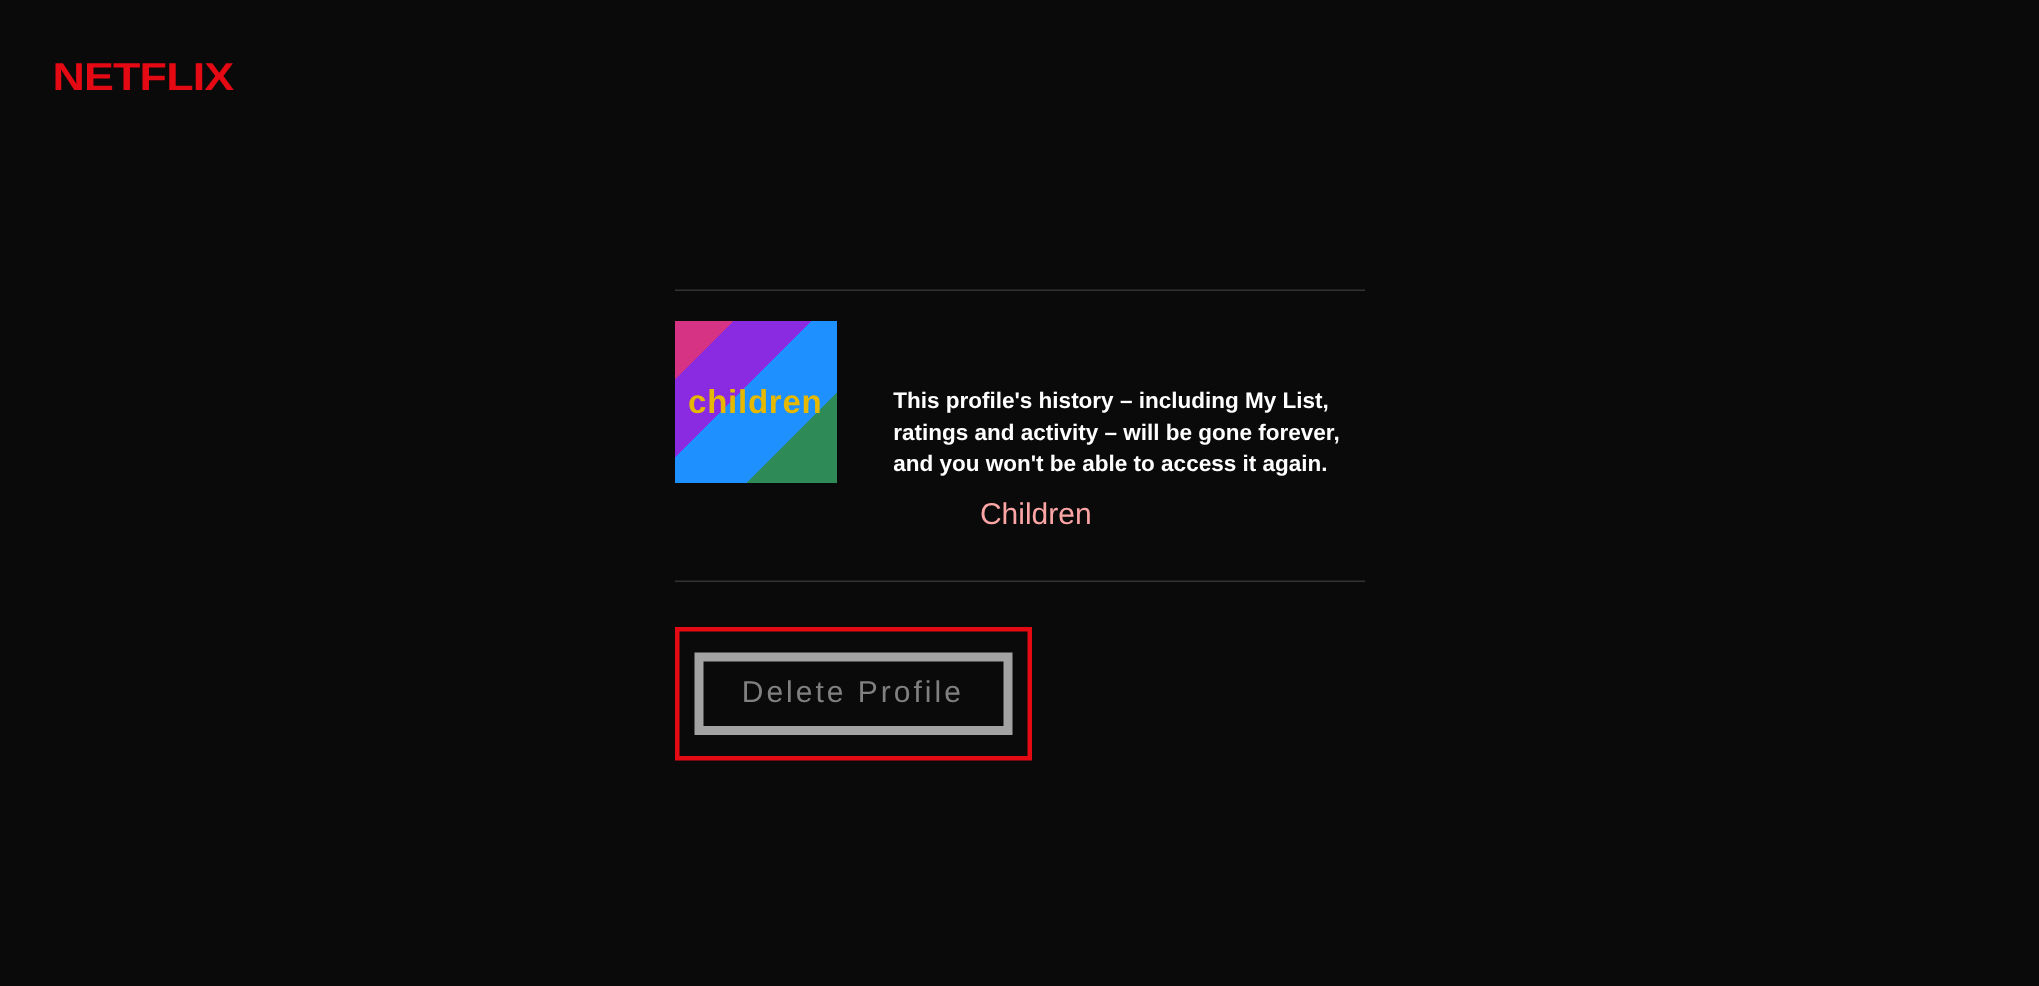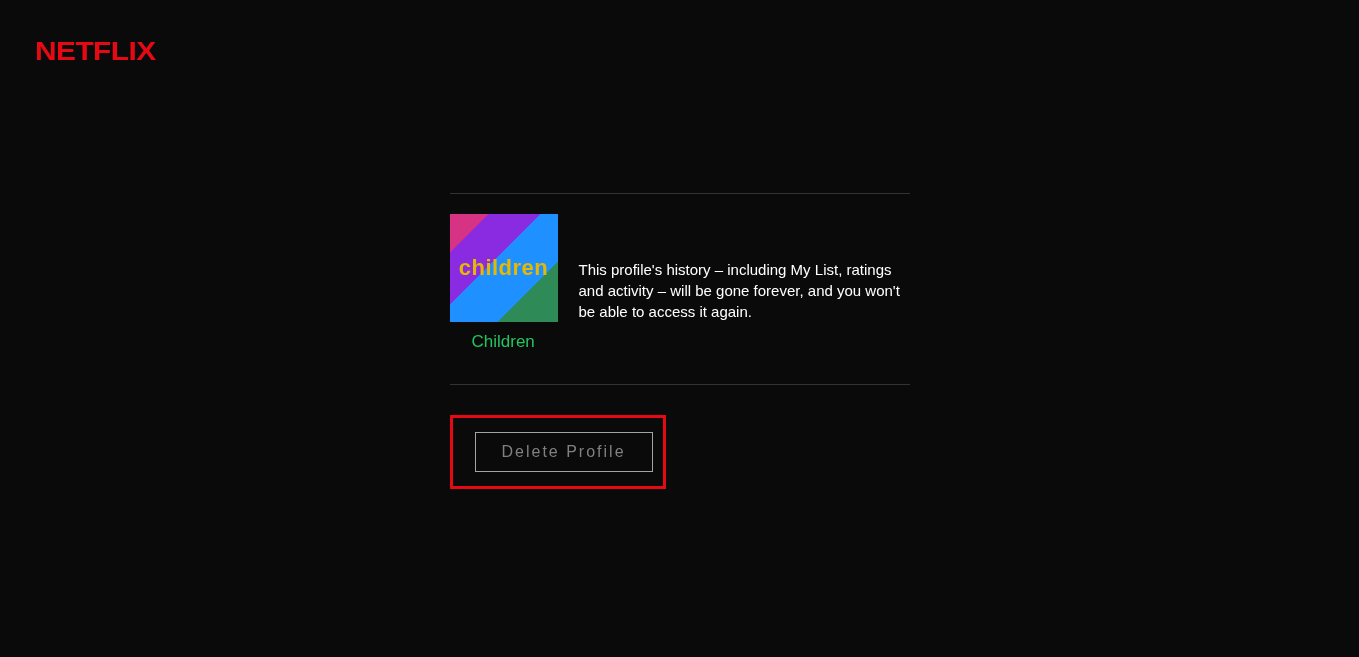--- a/index.html
+++ b/index.html
@@ -44,23 +44,24 @@
     }
     
     .divider {
       height: 1px;
       background-color: #333;
       margin-bottom: 20px;
     }
     
     .profile-row {
       display: flex;
-      align-items: flex-end;
-      gap: 21px;
+      align-items: center;
+      gap: 38px;
       margin-bottom: 10px;
+      font-weight: bold;
     }
     
     .profile-avatar {
       width: 108px;
       height: 108px;
       flex-shrink: 0;
       position: relative;
       overflow: hidden;
       background: linear-gradient(135deg, 
         #d63384 0%, #d63384 18%, 
@@ -82,24 +83,25 @@
     }
     
     .warning-text {
       color: #fff;
       font-size: 15px;
       line-height: 1.4;
       padding-top: 40px;
     }
     
     .profile-name {
-      color: #22c55e;
-      font-size: 17px;
+      color: #fca5a5;
+      font-size: 20px;
       margin-left: 22px;
       margin-bottom: 32px;
+      text-align: center;
     }
     
     .divider-bottom {
       height: 1px;
       background-color: #333;
       margin-bottom: 30px;
     }
     
     .button-row {
       display: flex;
@@ -114,26 +116,25 @@
       padding: 10px 30px;
       font-size: 14px;
       font-weight: 600;
       letter-spacing: 2px;
       cursor: pointer;
     }
     
     .btn-delete {
       background: transparent;
       color: #808080;
-      border: 1px solid #a3a3a3;
+      border: 6px solid #a3a3a3;
       padding: 10px 26px;
-      font-size: 16px;
+      font-size: 20px;
       letter-spacing: 2px;
       cursor: pointer;
-      margin-left: 12px;
     }
     
     .highlight-box {
       border: 3px solid #e50914;
       padding: 14px 10px;
       display: inline-block;
     }
   </style>
 </head>
 <body>

